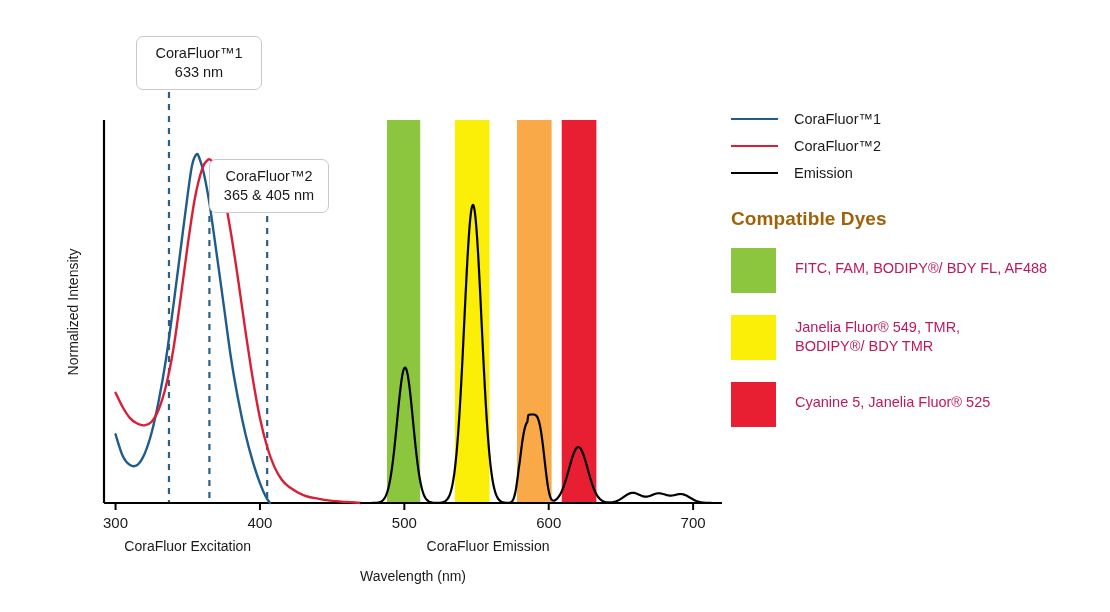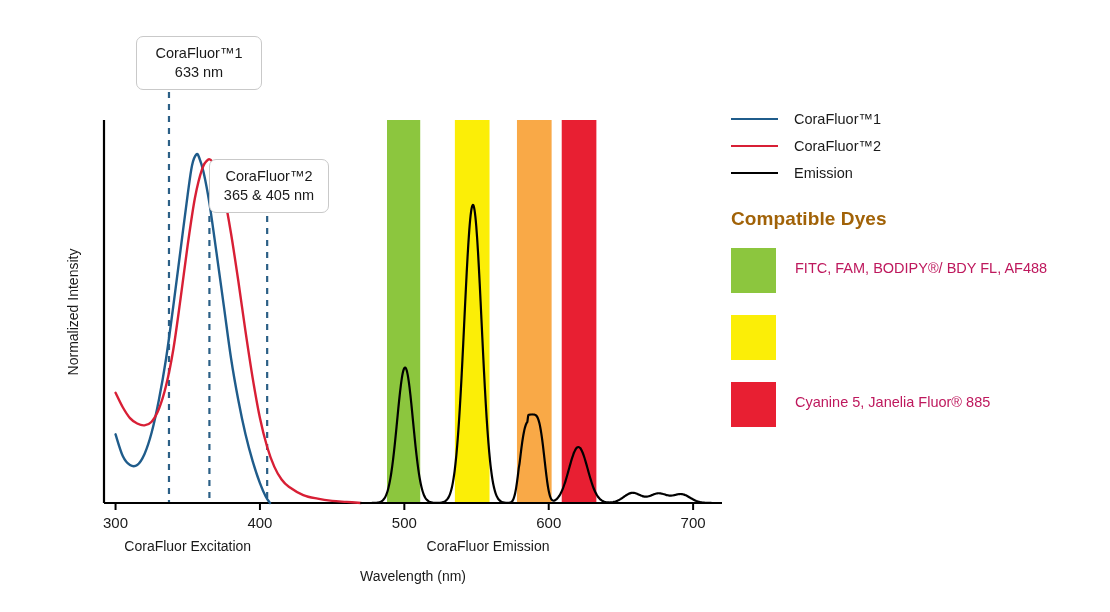--- a/index.html
+++ b/index.html
@@ -239,21 +239,22 @@
         </div>
       </div>
     <div class="compat-title">Compatible Dyes</div>
     <div id="dye-list">
         <div class="dye-row">
           <span class="dye-swatch" style="background: rgb(140, 198, 62);"></span>
           <span class="dye-label">FITC, FAM, BODIPY®/ BDY FL, AF488</span>
         </div>
         <div class="dye-row two-line">
           <span class="dye-swatch" style="background: rgb(251, 238, 7);"></span>
+          <span class="dye-label">Janelia Fluor® 549, TMR,<br>BODIPY®/ BDY TMR</span>
         </div>
         <div class="dye-row">
           <span class="dye-swatch" style="background: rgb(232, 31, 50);"></span>
-          <span class="dye-label">Cyanine 5, Janelia Fluor® 885</span>
+          <span class="dye-label">Cyanine 5, Janelia Fluor® 525</span>
         </div>
       </div>
   </div>
 
 </div>
 
 </body></html>

